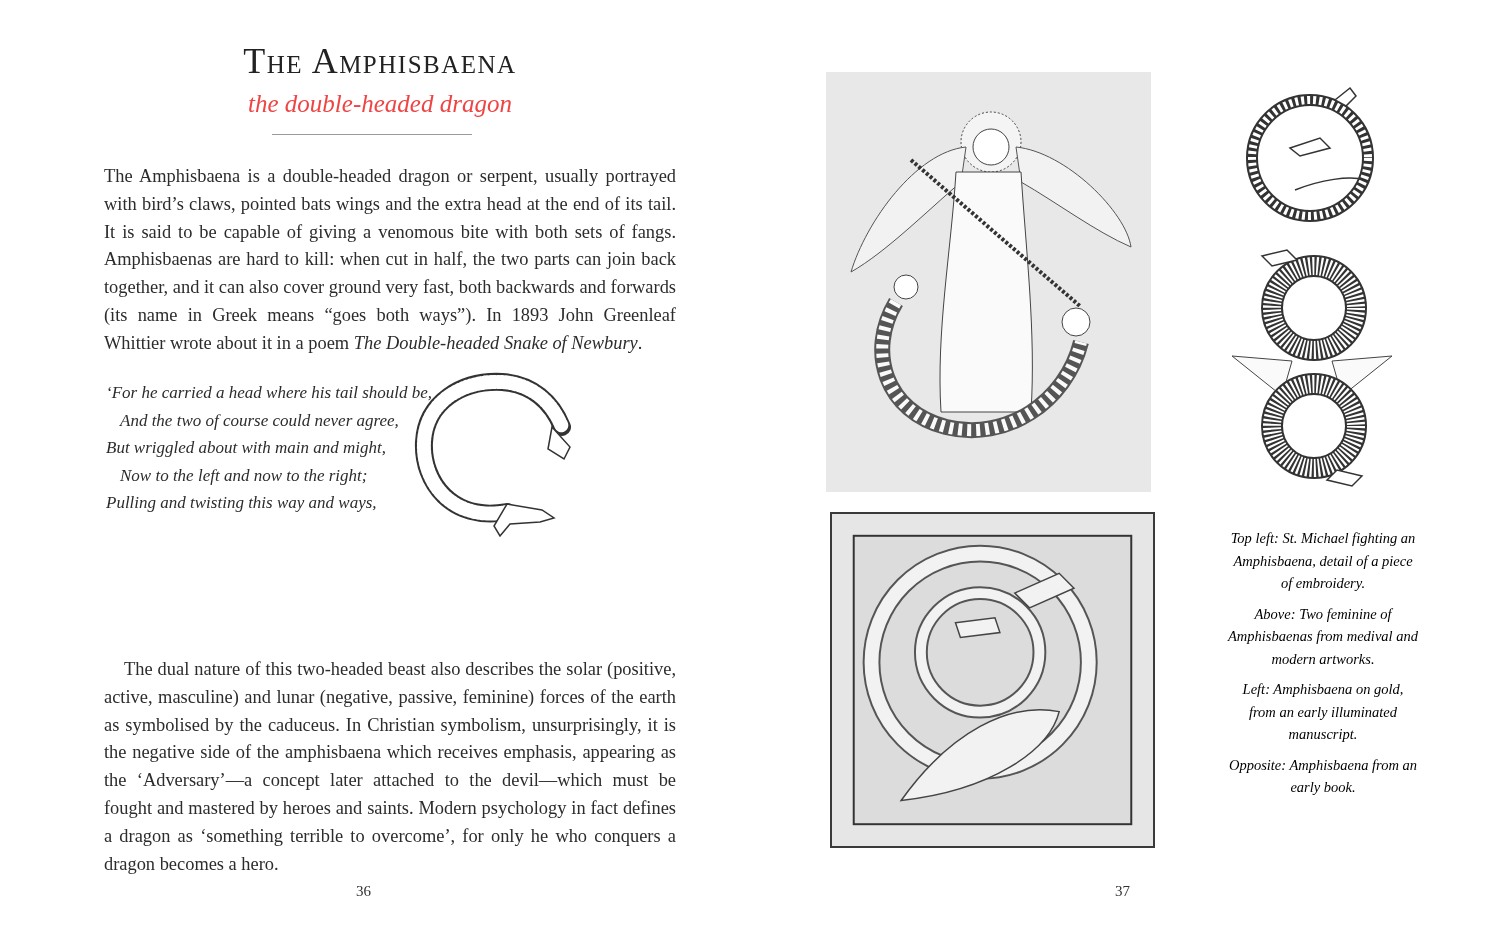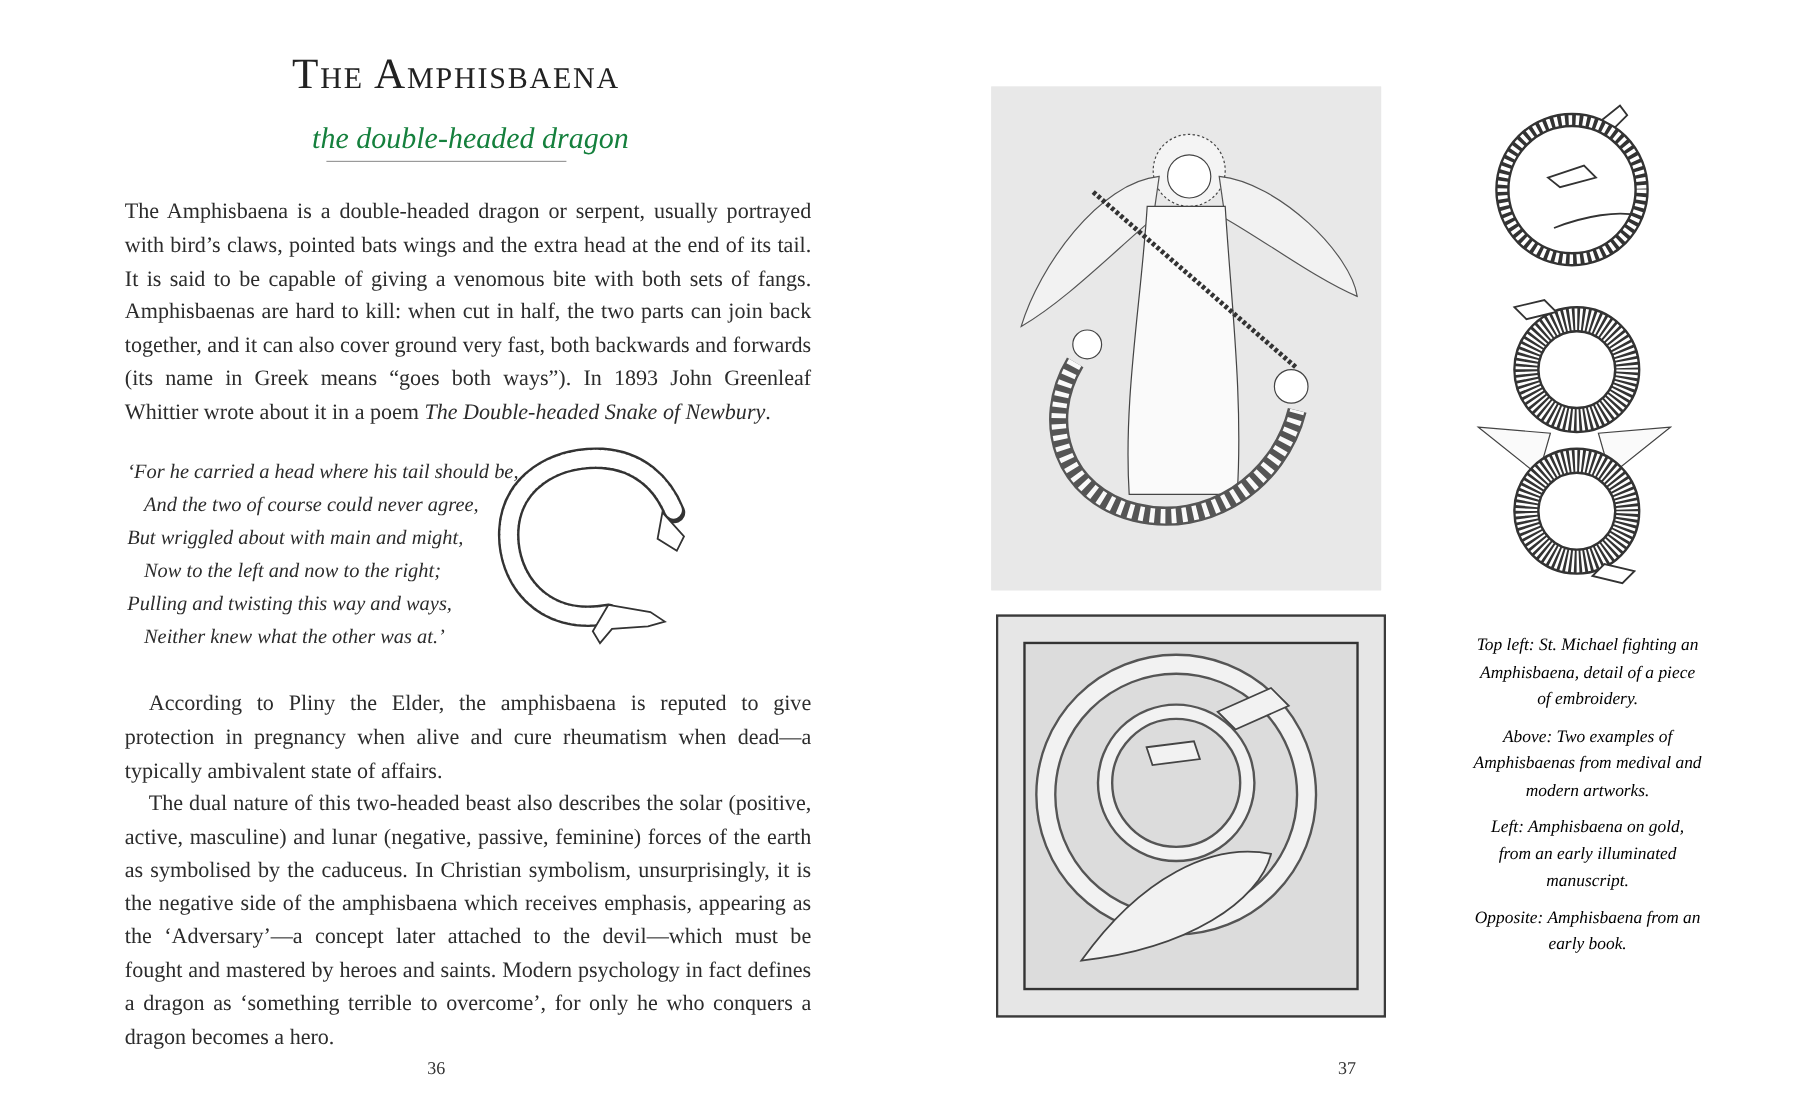--- a/index.html
+++ b/index.html
@@ -10,21 +10,21 @@
   .page { position: absolute; top: 0; height: 931px; }
   .page-left { left: 0; width: 750px; }
   .page-right { left: 750px; width: 750px; }
 
   .title {
     position: absolute; left: 80px; width: 600px; top: 40px; text-align: center;
     font-size: 36px; letter-spacing: 1.5px; font-variant: small-caps; color: #222; margin: 0; font-weight: normal;
   }
   .subtitle {
     position: absolute; left: 80px; width: 600px; top: 90px; text-align: center;
-    font-size: 25px; font-style: italic; color: #15803d; margin: 12px; font-weight: normal;
+    font-size: 25px; font-style: italic; color: #ef4444; margin: 0; font-weight: normal;
   }
   .title-rule { position: absolute; left: 272px; width: 200px; top: 134px; height: 1px; background: #9a9a9a; }
 
   .body-text {
     position: absolute; left: 88px; width: 572px; font-size: 18.4px; line-height: 27.8px;
     text-align: justify; color: #2c2c2c; margin: 16px;
   }
   .p1 { top: 147px; }
   .p2 { top: 557px; text-indent: 20px; }
   .p3 { top: 640px; text-indent: 20px; }
@@ -63,31 +63,29 @@
   <div class="title-rule"></div>
 
   <p class="body-text p1"><span>The Amphisbaena is a double-headed dragon or serpent, usually portrayed with bird’s claws, pointed bats wings and the extra head at the end of its tail.  It is said to be capable of giving a venomous bite with both sets of fangs.  Amphisbaenas are hard to kill:  when cut in half, the two parts can join back together, and it can also cover ground very fast, both backwards and forwards (its name in Greek means “goes both ways”).  In 1893 John Greenleaf Whittier wrote about it in a poem </span><i>The Double-headed Snake of Newbury</i><span>.</span></p>
 
   <div class="poem">
     <span class="line">‘For he carried a head where his tail should be,</span>
     <span class="line indent">And the two of course could never agree,</span>
     <span class="line">But wriggled about with main and might,</span>
     <span class="line indent">Now to the left and now to the right;</span>
     <span class="line">Pulling and twisting this way and ways,</span>
-    <span class="line indent">Neither knew what the other was at.’</span>
   </div>
 
   <svg class="serpent-left" viewBox="0 0 160 175">
     <path d="M95 140 C40 150 10 110 12 70 C14 30 50 8 90 10 C120 12 140 30 150 55" fill="none" stroke="#333" stroke-width="18" stroke-linecap="round"></path>
     <path d="M95 140 C40 150 10 110 12 70 C14 30 50 8 90 10 C120 12 140 30 150 55" fill="none" stroke="#fff" stroke-width="14" stroke-dasharray="2 2" stroke-linecap="round"></path>
     <path d="M140 55 l18 20 l-6 12 l-16 -10 z" fill="#fff" stroke="#333" stroke-width="1.5"></path>
     <path d="M95 132 l35 6 l12 8 l-14 4 l-30 2 l-10 12 l-6 -10 z" fill="#fff" stroke="#333" stroke-width="1.5"></path>
   </svg>
 
-  <p class="body-text p2">According to Pliny the Elder, the amphisbaena is reputed to give protection in pregnancy when alive and cure rheumatism when dead—a typically ambivalent state of affairs.</p>
   <p class="body-text p3">The dual nature of this two-headed beast also describes the solar (positive, active, masculine) and lunar (negative, passive, feminine) forces of the earth as symbolised by the caduceus.  In Christian symbolism, unsurprisingly, it is the negative side of the amphisbaena which receives emphasis, appearing as the ‘Adversary’—a concept later attached to the devil—which must be fought and mastered by heroes and saints.  Modern psychology in fact defines a dragon as ‘something terrible to overcome’, for only he who conquers a dragon becomes a hero.</p>
 
   <div class="page-number pn-left">36</div>
 </div>
 
 <div class="page page-right">
   <svg class="illus illus-michael" viewBox="0 0 325 420">
     <rect width="325" height="420" fill="#e8e8e8"></rect>
     <circle cx="165" cy="70" r="30" fill="#f4f4f4" stroke="#444" stroke-dasharray="2 2"></circle>
     <path d="M140 75 C90 80 40 150 25 200 C60 180 100 140 135 110 Z" fill="#f2f2f2" stroke="#555"></path>
@@ -127,19 +125,19 @@
     <circle cx="150" cy="150" r="110" fill="none" stroke="#f2f2f2" stroke-width="14"></circle>
     <circle cx="150" cy="140" r="60" fill="none" stroke="#555" stroke-width="14"></circle>
     <circle cx="150" cy="140" r="60" fill="none" stroke="#f2f2f2" stroke-width="10"></circle>
     <path d="M185 80 l45 -20 l15 15 l-45 20 z" fill="#f2f2f2" stroke="#444" stroke-width="1.5"></path>
     <path d="M125 110 l40 -5 l5 15 l-40 5 z" fill="#f2f2f2" stroke="#444" stroke-width="1.5"></path>
     <path d="M70 290 C120 220 180 190 230 200 C220 240 160 280 70 290 Z" fill="#f2f2f2" stroke="#444" stroke-width="1.5"></path>
   </svg>
 
   <div class="captions">
     <p class="caption">Top left: St. Michael fighting an Amphisbaena, detail of a piece of embroidery.</p>
-    <p class="caption">Above: Two examples of Amphisbaenas from medival and modern artworks.</p>
+    <p class="caption">Above: Two feminine of Amphisbaenas from medival and modern artworks.</p>
     <p class="caption">Left: Amphisbaena on gold, from an early illuminated manuscript.</p>
     <p class="caption">Opposite: Amphisbaena from an early book.</p>
   </div>
 
   <div class="page-number pn-right">37</div>
 </div>
 
 </body></html>

